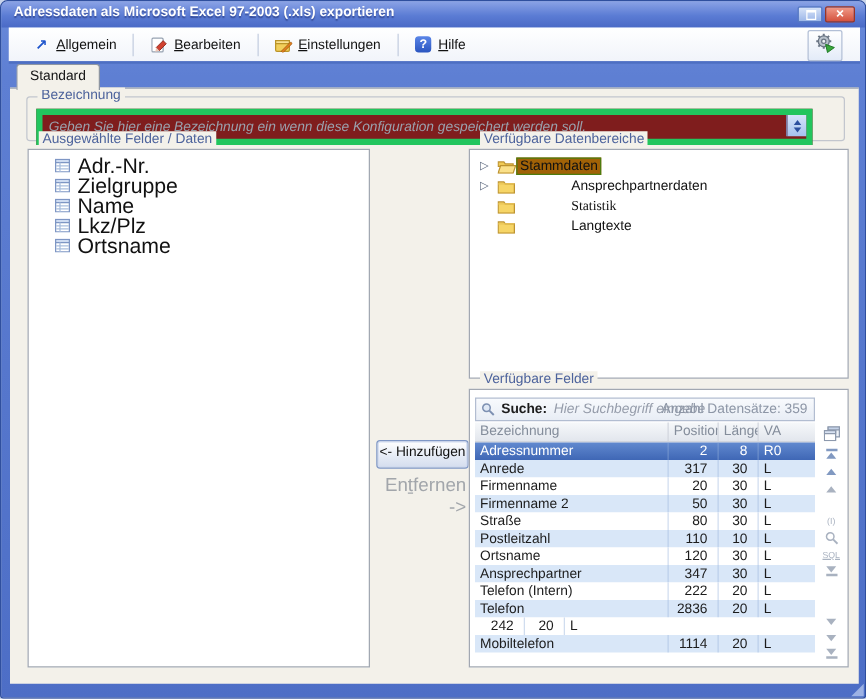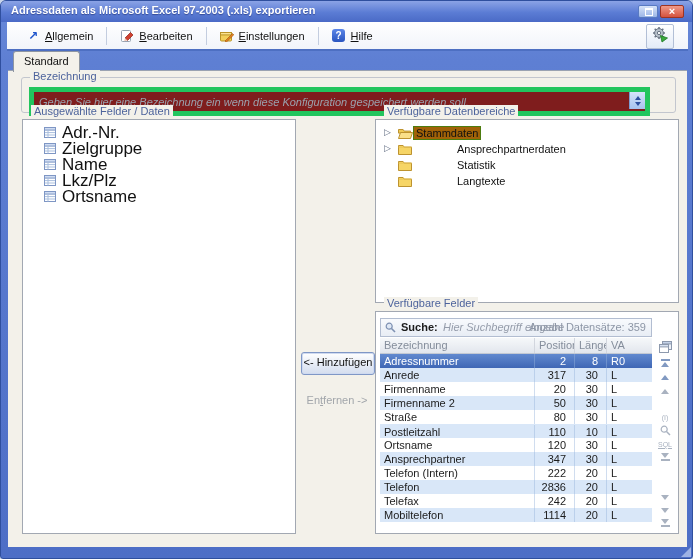--- a/index.html
+++ b/index.html
@@ -43,21 +43,21 @@
   
   .sf-item{position:absolute;left:0;width:100%;height:16px;display:flex;align-items:center;gap:6px;padding-left:21px;box-sizing:border-box;font-size:17px;color:#111;}
   
   .tree-item{position:absolute;left:0;width:100%;height:16px;font-size:11px;color:#111;}
   .tw-exp{position:absolute;left:8px;top:1px;width:10px;font-size:9px;color:#5f6b80;}
   .tw-folder{position:absolute;left:22px;top:2px;}
   .tw-label{position:absolute;left:40px;top:1px;white-space:nowrap;margin-left:41px;}
   .tw-label.focus{border:1px solid #4d7c0f;background:#a16207;padding:0 2px;margin-left:-3px;margin-top:-1px;}
   
   .btn-add{position:absolute;left:293px;top:281px;width:72px;height:21px;border:1px solid #7f97c6;border-radius:3px;background:linear-gradient(180deg,#ffffff,#e4eaf5 60%,#d4ddee);font-size:11px;color:#111;text-align:center;line-height:19px;box-shadow:0 0 0 1px #cfdaf0 inset;}
-  .btn-remove{position:absolute;left:293px;top:323px;width:72px;height:16px;font-size:11px;color:#a2a6ab;text-align:center;}
+  .btn-remove{position:absolute;left:293px;top:309px;width:72px;height:16px;font-size:15px;color:#a2a6ab;text-align:right;}
   .btn-remove u{text-decoration:underline;}
   
   .searchbar{position:absolute;left:4px;top:6px;width:272px;height:19px;border:1px solid #b2bdd1;background:linear-gradient(180deg,#f8fafd,#e8edf5);box-sizing:border-box;font-size:11px;}
   .search-label{position:absolute;left:20px;top:2px;font-weight:bold;color:#1c1c1c;}
   .search-ph{position:absolute;left:62px;top:2px;font-style:italic;color:#959caa;white-space:nowrap;}
   .search-count{position:absolute;right:5px;top:2px;color:#8d96a6;}
   .mag{position:absolute;left:4px;top:3px;}
   .ghead{position:absolute;left:4px;top:26px;width:272px;height:16px;background:linear-gradient(180deg,#f6f8fa,#e2e6ed);border-bottom:1px solid #c3c9d3;box-sizing:border-box;display:flex;font-size:11px;color:#848d9b;}
   .ghead .hc{box-sizing:border-box;padding:1px 0 0 4px;border-right:1px solid #d2d6de;overflow:hidden;}
   .ghead .hc:last-child{border-right:none;}
@@ -237,21 +237,21 @@
               <span class="tw-label focus">Stammdaten</span>
             </div>
             <div class="tree-item" style="top: 22px;">
               <span class="tw-exp">▷</span>
               <span class="tw-folder"><svg width="14" height="11" viewBox="0 0 14 11">
                   <path d="M0.5 1.5 h4.6 l1.1 1.6 h7.3 v7.4 h-13 z" fill="#f6d566" stroke="#bd9330"></path>
                   <path d="M0.5 3.1 h13" stroke="#e8c355" fill="none"></path>
                 </svg></span>
               <span class="tw-label">Ansprechpartnerdaten</span>
             </div>
-            <div class="tree-item" style="top: 38px;">
+            <div class="tree-item" style="top: 38px; font-family: Liberation Serif, serif;">
               <span class="tw-folder"><svg width="14" height="11" viewBox="0 0 14 11">
                   <path d="M0.5 1.5 h4.6 l1.1 1.6 h7.3 v7.4 h-13 z" fill="#f6d566" stroke="#bd9330"></path>
                   <path d="M0.5 3.1 h13" stroke="#e8c355" fill="none"></path>
                 </svg></span>
               <span class="tw-label">Statistik</span>
             </div>
             <div class="tree-item" style="top: 54px;">
               <span class="tw-folder"><svg width="14" height="11" viewBox="0 0 14 11">
                   <path d="M0.5 1.5 h4.6 l1.1 1.6 h7.3 v7.4 h-13 z" fill="#f6d566" stroke="#bd9330"></path>
                   <path d="M0.5 3.1 h13" stroke="#e8c355" fill="none"></path>
@@ -312,21 +312,21 @@
               <div class="gc c-pos">50</div>
               <div class="gc c-len">30</div>
               <div class="gc c-va">L</div>
             </div>
             <div class="grow" style="top: 56px; justify-content: center;">
               <div class="gc c-name">Straße</div>
               <div class="gc c-pos">80</div>
               <div class="gc c-len">30</div>
               <div class="gc c-va">L</div>
             </div>
-            <div class="grow alt" style="top: 70px; align-items: center;">
+            <div class="grow alt" style="top: 70px;">
               <div class="gc c-name">Postleitzahl</div>
               <div class="gc c-pos">110</div>
               <div class="gc c-len">10</div>
               <div class="gc c-va">L</div>
             </div>
             <div class="grow" style="top: 84px;">
               <div class="gc c-name">Ortsname</div>
               <div class="gc c-pos">120</div>
               <div class="gc c-len">30</div>
               <div class="gc c-va">L</div>
@@ -343,21 +343,20 @@
               <div class="gc c-len">20</div>
               <div class="gc c-va">L</div>
             </div>
             <div class="grow alt" style="top: 126px;">
               <div class="gc c-name">Telefon</div>
               <div class="gc c-pos">2836</div>
               <div class="gc c-len">20</div>
               <div class="gc c-va">L</div>
             </div>
             <div class="grow" style="top: 140px;">
-              <div class="gc c-name">Telefax</div>
               <div class="gc c-pos">242</div>
               <div class="gc c-len">20</div>
               <div class="gc c-va">L</div>
             </div>
             <div class="grow alt" style="top: 154px;">
               <div class="gc c-name">Mobiltelefon</div>
               <div class="gc c-pos">1114</div>
               <div class="gc c-len">20</div>
               <div class="gc c-va">L</div>
             </div>

